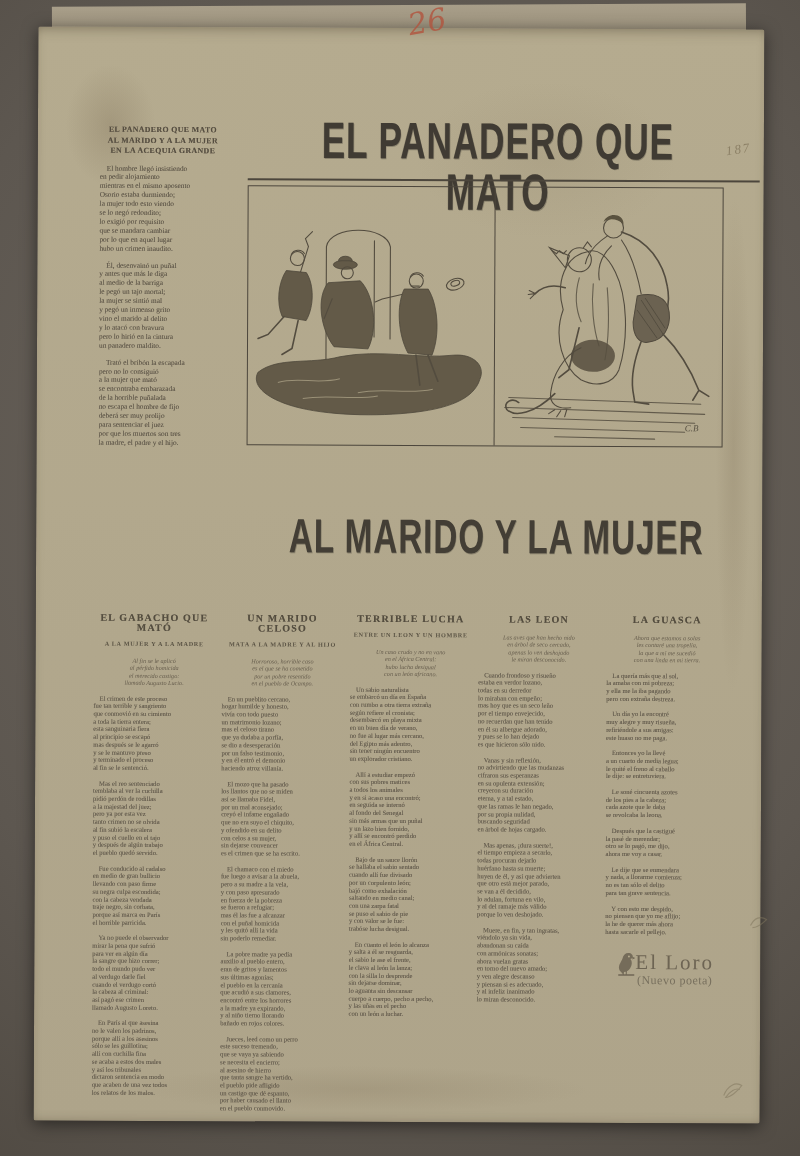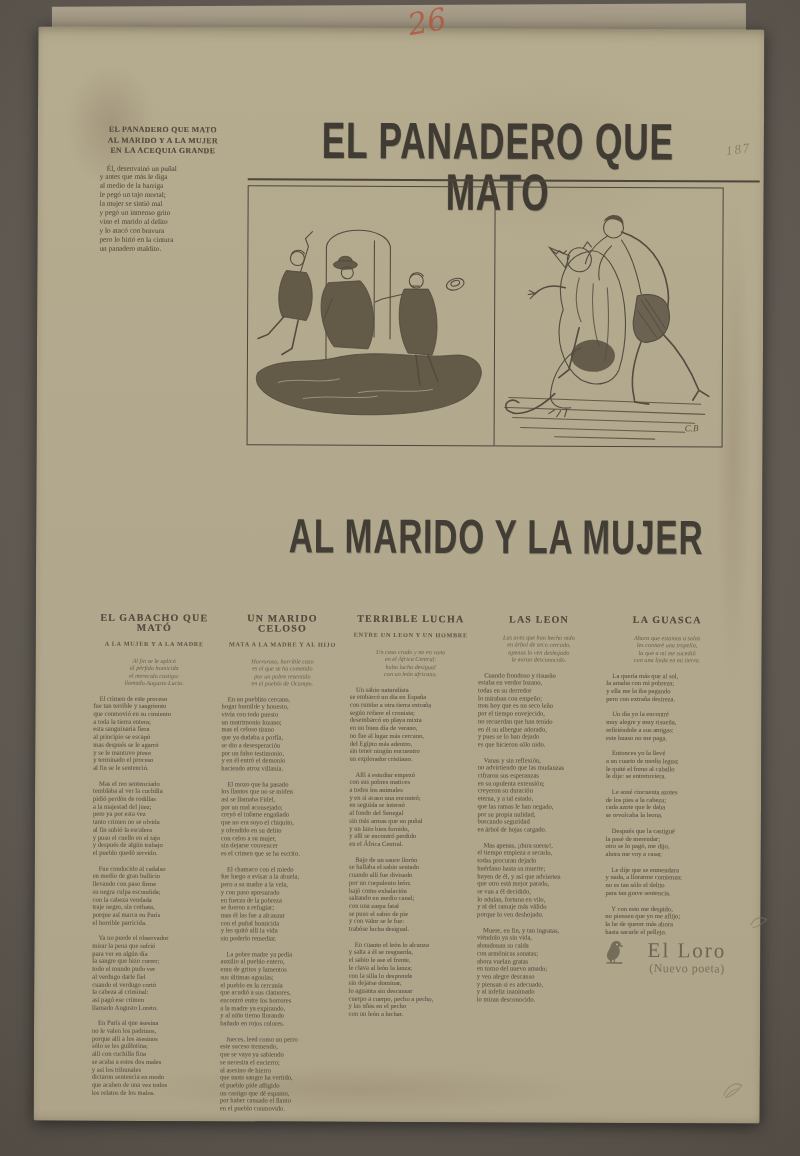--- a/index.html
+++ b/index.html
@@ -53,21 +53,21 @@
   .panel-left{width:246px;border-right:1.4px solid #4c463c;}
   .panel-right{width:226px;}
   
   .cols{position:absolute;left:58px;top:586px;width:634px;display:flex;gap:7px;}
   .col{flex:1;min-width:0;}
   .col-title{font-weight:700;font-size:10px;line-height:10px;letter-spacing:1.2px;text-align:center;color:#544d3f;text-shadow:0 0 .5px rgba(84,77,63,.6);}
   .col-sub{font-weight:700;font-size:6.2px;line-height:8px;letter-spacing:.7px;margin-top:7px;text-align:center;color:#5a5344;}
   .col-ep{font-style:italic;font-size:6.2px;line-height:7.4px;text-align:center;margin-top:9px;color:#665d4d;white-space:pre-line;}
   .col p.stanza{font-size:6.6px;line-height:7.7px;margin:8px 0 0;color:#5f574a;white-space:pre-line;text-indent:6px;text-shadow:0 0 .45px rgba(95,87,74,.45);}
   
-  .imprint{margin-top:4px;display:flex;align-items:flex-start;gap:0;justify-content:space-between;}
+  .imprint{margin-top:16px;display:flex;align-items:flex-start;gap:0;justify-content:center;}
   .imprint-txt{text-align:center;}
   .logo-name{font-size:21px;letter-spacing:2px;color:#6d6453;line-height:22px;}
   .logo-sub{font-size:12px;color:#78705e;letter-spacing:.5px;}
   
   .red-num{
     position:absolute;left:408px;top:4px;font-size:30px;font-style:italic;
     color:#b2543e;opacity:.8;transform:rotate(-10deg);font-family:"DejaVu Serif", serif;
   }
   .pencil-num{
     position:absolute;left:688px;top:112px;font-size:13px;font-style:italic;
@@ -82,30 +82,50 @@
 <body>
 
 <div class="backsheet"></div>
 
 <div class="paper">
 
   <div class="lc">
     <div class="lc-header">EL PANADERO QUE MATO
 AL MARIDO Y A LA MUJER
 EN LA ACEQUIA GRANDE</div>
+    <p>El hombre llegó insistiendo
+en pedir alojamiento
+mientras en el mismo aposento
+Osorio estaba durmiendo;
+la mujer todo esto viendo
+se lo negó redondito;
+lo exigió por requisito
+que se mandara cambiar
+por lo que en aquel lugar
+hubo un crimen inaudito.</p>
     <p>Él, desenvainó un puñal
 y antes que más le diga
 al medio de la barriga
 le pegó un tajo mortal;
 la mujer se sintió mal
 y pegó un inmenso grito
 vino el marido al delito
 y lo atacó con bravura
 pero lo hirió en la cintura
 un panadero maldito.</p>
+    <p>Trató el bribón la escapada
+pero no lo consiguió
+a la mujer que mató
+se encontraba embarazada
+de la horrible puñalada
+no escapa el hombre de fijo
+deberá ser muy prolijo
+para sentenciar el juez
+por que los muertos son tres
+la madre, el padre y el hijo.</p>
   </div>
 
   <div class="big-title">EL PANADERO QUE MATO</div>
   <div class="title-rule"></div>
 
   <div class="engraving-frame">
     <div class="panel panel-left">
       <svg width="246" height="256" viewBox="0 0 246 256">
 
         <path class="ln" d="M78,178 L78,60 C82,38 138,38 142,60 L142,152"></path>

